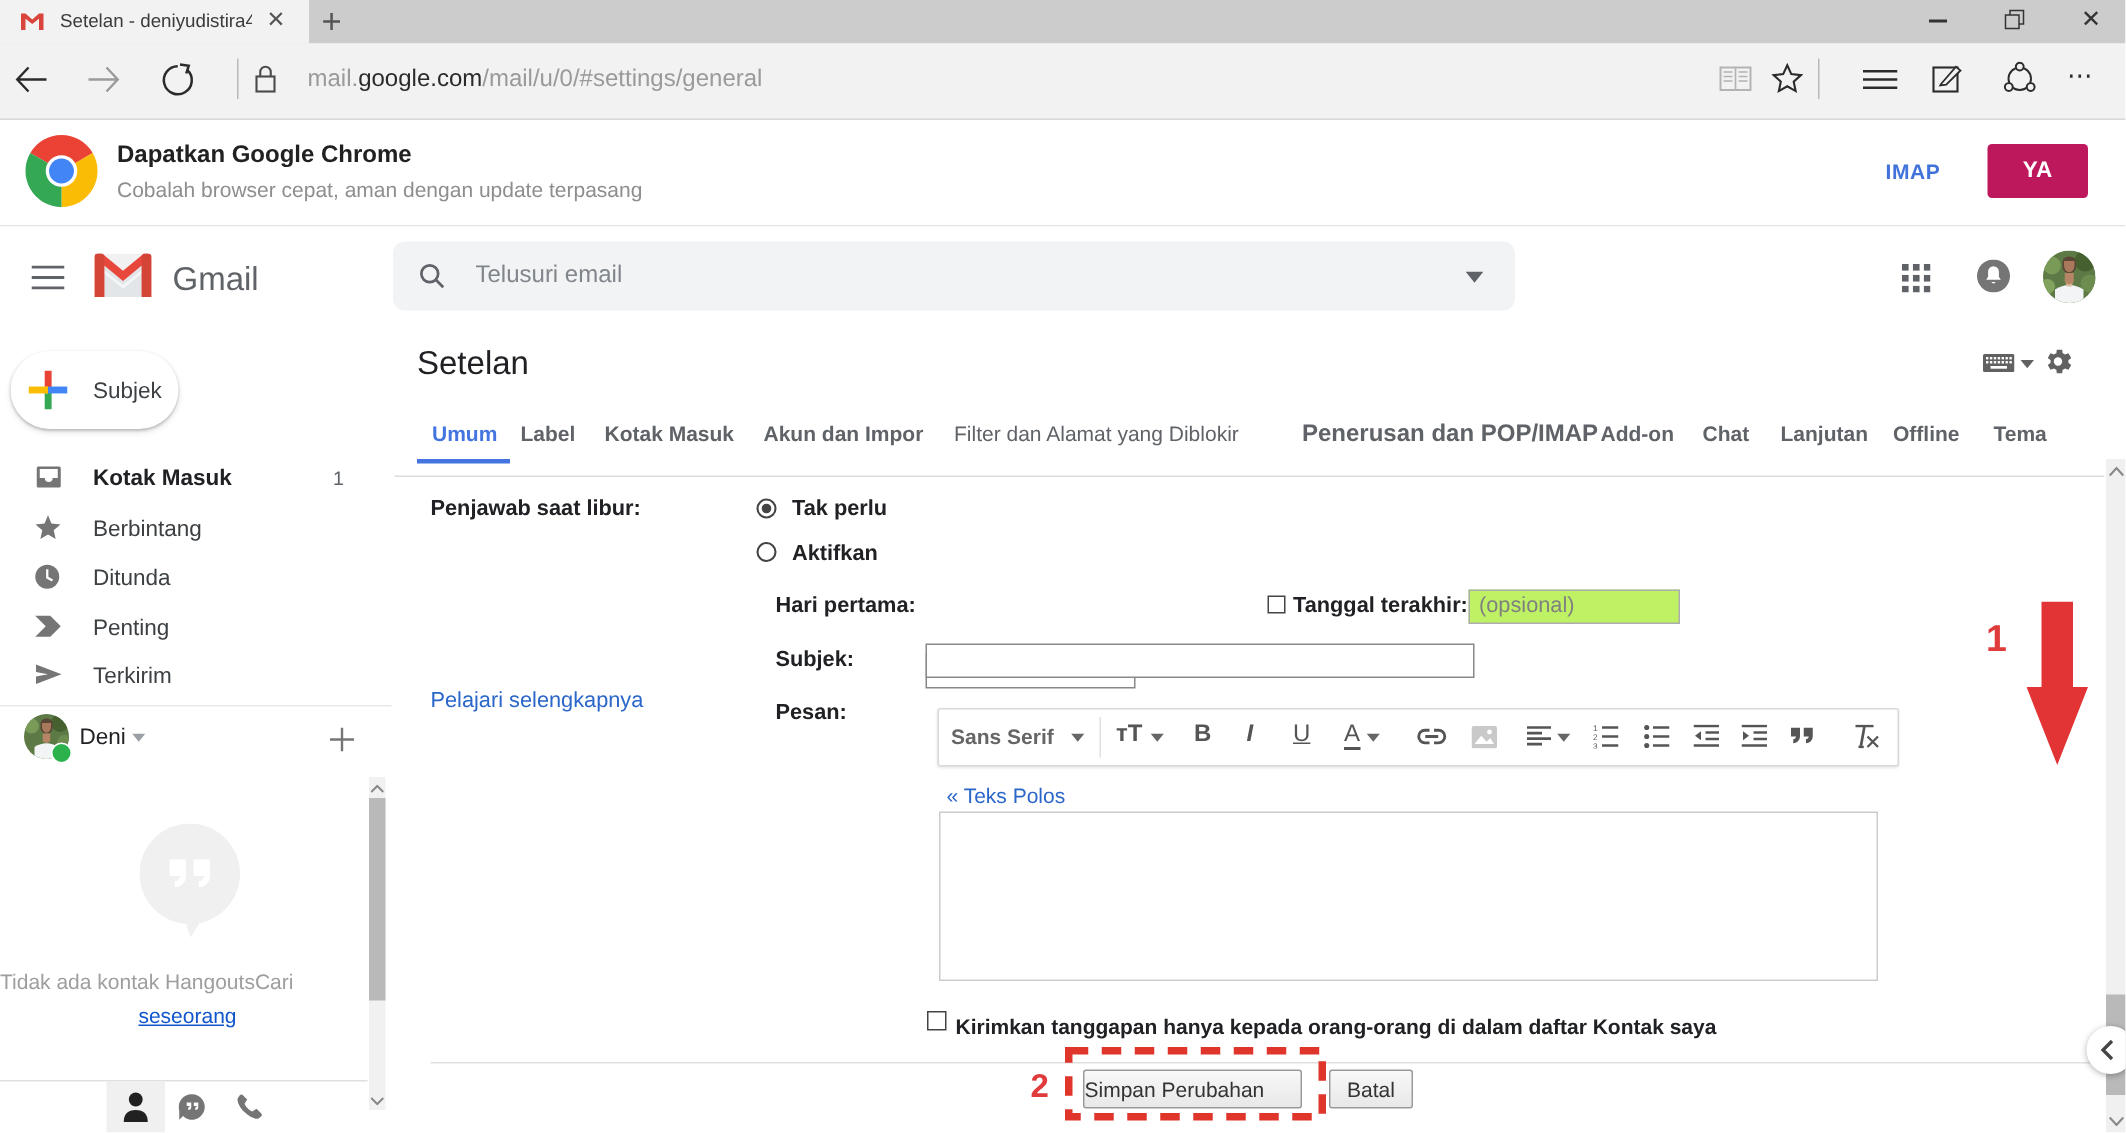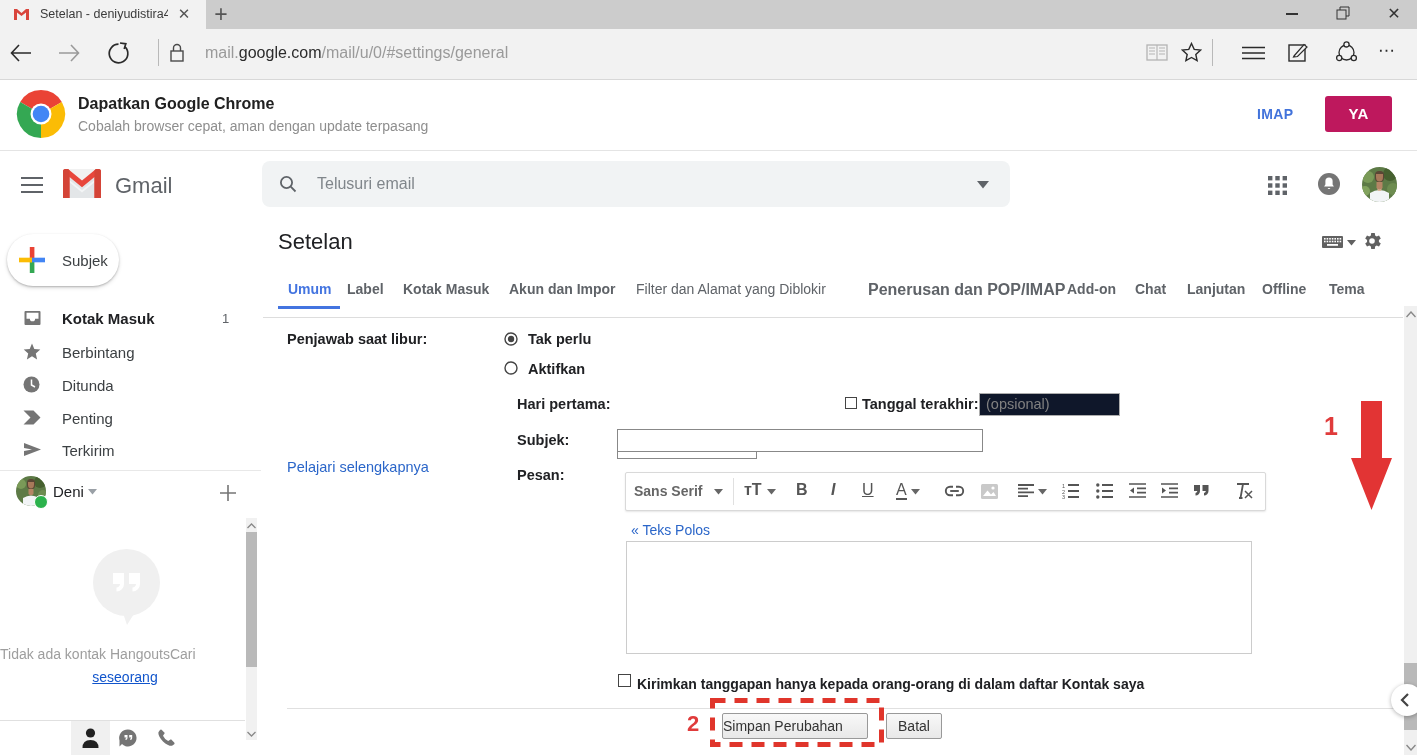--- a/index.html
+++ b/index.html
@@ -305,21 +305,21 @@
   <div class="abs" style="left:528px;top:331px;font-size:14.5px;font-weight:bold;color:#202124;">Tak perlu</div>
   <svg class="abs" style="left:504px;top:361px;" width="14" height="14" viewBox="0 0 14 14">
     <circle cx="7" cy="7" r="6" fill="none" stroke="#444" stroke-width="1.4"></circle>
   </svg>
   <div class="abs" style="left:528px;top:361px;font-size:14.5px;font-weight:bold;color:#202124;">Aktifkan</div>
 
   <div class="abs" style="left:517px;top:396px;font-size:14.5px;font-weight:bold;color:#202124;">Hari pertama:</div>
   <div class="abs" style="left:617px;top:393px;width:140px;height:23px;background:#fff;border:1px solid #888;font-size:14.5px;color:#222;line-height:21px;padding-left:5px;margin-top:43px;">8 November 2018</div>
   <div class="abs" style="left:845px;top:397px;width:12px;height:12px;background:#fff;border:1.5px solid #444;"></div>
   <div class="abs" style="left:862px;top:396px;font-size:14.5px;font-weight:bold;color:#202124;">Tanggal terakhir:</div>
-  <div class="abs" style="left:979px;top:393px;width:141px;height:23px;background:#0f172a;border:1px solid #adadad;font-size:14.5px;color:#808080;line-height:21px;padding-left:6px;">(opsional)</div>
+  <div class="abs" style="left:979px;top:393px;width:141px;height:23px;background:#bef264;border:1px solid #adadad;font-size:14.5px;color:#808080;line-height:21px;padding-left:6px;">(opsional)</div>
 
   <div class="abs" style="left:517px;top:432px;font-size:14.5px;font-weight:bold;color:#202124;">Subjek:</div>
   <div class="abs" style="left:617px;top:429px;width:366px;height:23px;background:#fff;border:1px solid #888;"></div>
 
   <div class="abs" style="left:517px;top:467px;font-size:14.5px;font-weight:bold;color:#202124;">Pesan:</div>
 
   <div class="abs" style="left:625px;top:472px;width:641px;height:39px;background:#fff;border:1px solid #d9d9d9;border-radius:2px;box-shadow:0 1px 2px rgba(0,0,0,.1);"></div>
   <div class="abs" style="left:634px;top:483px;font-size:14px;font-weight:bold;color:#666;">Sans Serif</div>
   <svg class="abs" style="left:714px;top:489px;" width="9" height="6" viewBox="0 0 9 6">
       <path d="M0 0 L9 0 L4.5 5.5 Z" fill="#666"></path>

